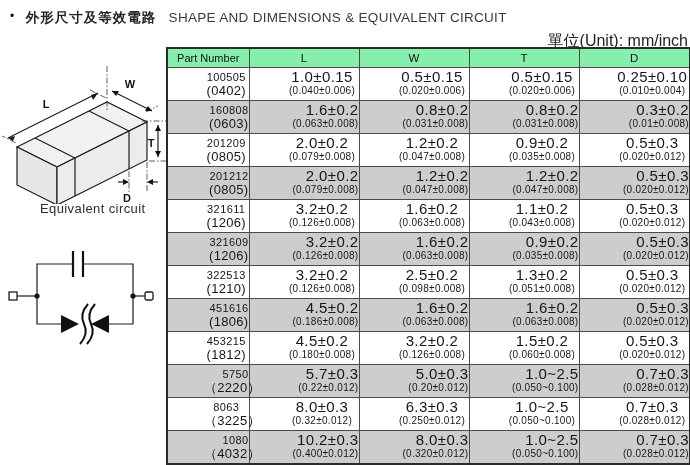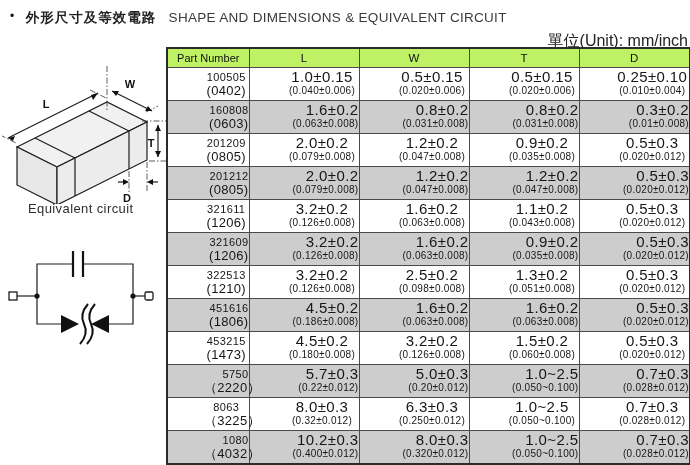--- a/index.html
+++ b/index.html
@@ -9,34 +9,34 @@
   }
   
   .title-row{position:absolute;left:10px;top:8px;white-space:nowrap;}
   .bullet{display:inline-block;font-size:12px;vertical-align:2px;margin-right:7px;color:#111;}
   .title-zh{font-weight:bold;font-size:13.5px;letter-spacing:1px;color:#222;}
   .title-en{font-size:13.5px;color:#3a3a3a;margin-left:8px;letter-spacing:0.3px;}
   .unit-label{position:absolute;top:31px;left:400px;width:288px;text-align:right;font-size:16px;color:#222;}
 
   
   .chip-svg{position:absolute;left:2px;top:52px;}
-  .equiv-label{position:absolute;left:28px;top:201px;font-size:13px;color:#2e2e2e;letter-spacing:0.4px;}
+  .equiv-label{position:absolute;left:40px;top:201px;font-size:13px;color:#2e2e2e;letter-spacing:0.4px;}
   .circuit-svg{position:absolute;left:5px;top:246px;}
 
   
   table.dims{
     position:absolute;left:166px;top:47px;width:523px;
     border-collapse:collapse;table-layout:fixed;
     border:2px solid #2b2b2b;
   }
   table.dims th, table.dims td{
     border:1px solid #4a4a4a;text-align:center;vertical-align:middle;padding:0;
   }
   table.dims th{
-    background:#bef264;font-weight:normal;font-size:11.5px;height:18px;color:#111;
+    background:#86efac;font-weight:normal;font-size:11.5px;height:18px;color:#111;
   }
   table.dims th.part-col{font-size:11px;}
   table.dims td{height:32px;background:#ffffff;padding-left:36px;}
   table.dims tr.shaded td{background:#cdcdcd;text-align:right;}
   td .mm{font-size:15px;line-height:14px;letter-spacing:0.4px;color:#161616;}
   td .inch{font-size:10px;line-height:14px;letter-spacing:0.3px;color:#161616;}
   td.part-number-cell .mm{font-size:11px;}
   td.part-number-cell .inch{font-size:13px;}
 
   svg .ln{stroke:#1d1d1d;stroke-width:1.2;fill:none;}
@@ -336,21 +336,21 @@
             <div class="inch">(0.063±0.008)</div>
           </td>
           <td class="dim-d-cell">
             <div class="mm">0.5±0.3</div>
             <div class="inch">(0.020±0.012)</div>
           </td>
         </tr>
         <tr>
           <td class="part-number-cell">
             <div class="mm">453215</div>
-            <div class="inch">(1473)</div>
+            <div class="inch">(1812)</div>
           </td>
           <td class="dim-l-cell">
             <div class="mm">4.5±0.2</div>
             <div class="inch">(0.180±0.008)</div>
           </td>
           <td class="dim-w-cell">
             <div class="mm">3.2±0.2</div>
             <div class="inch">(0.126±0.008)</div>
           </td>
           <td class="dim-t-cell">

